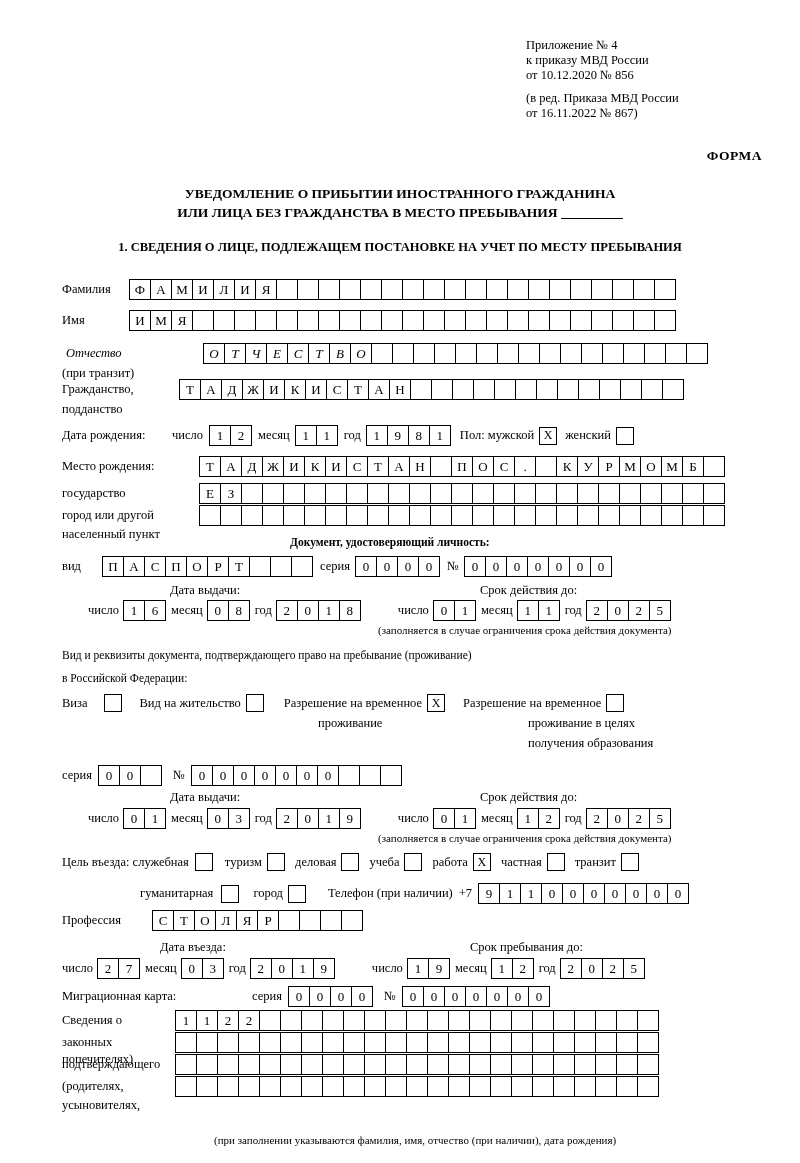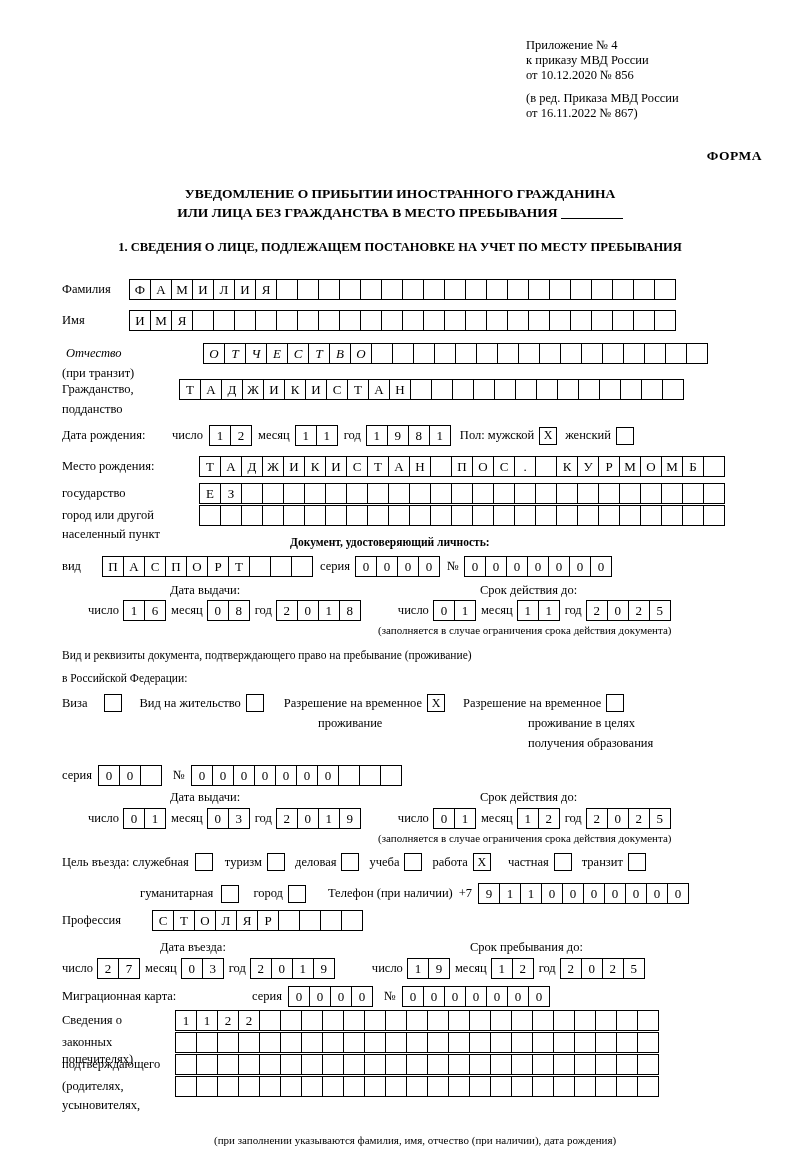--- a/index.html
+++ b/index.html
@@ -514,21 +514,21 @@
     <span class="lbl" style="margin-right:6px;">Цель въезда: служебная</span>
     <span class="box"></span>
     <span class="lbl" style="margin:0 5px 0 12px;">туризм</span>
     <span class="box"></span>
     <span class="lbl" style="margin:0 5px 0 10px;">деловая</span>
     <span class="box"></span>
     <span class="lbl" style="margin:0 5px 0 10px;">учеба</span>
     <span class="box"></span>
     <span class="lbl" style="margin:0 5px 0 10px;">работа</span>
     <span class="box">X</span>
-    <span class="lbl" style="margin:0 5px 0 17px;">частная</span>
+    <span class="lbl" style="margin:0 5px 0 10px;">частная</span>
     <span class="box"></span>
     <span class="lbl" style="margin:0 5px 0 10px;">транзит</span>
     <span class="box"></span>
   </div>
 
   <div class="row" style="top:883px; left:140px;">
     <span class="lbl" style="margin-right:8px;">гуманитарная</span>
     <span class="box"></span>
     <span class="lbl" style="margin:0 5px 0 14px;">город</span>
     <span class="box"></span>

